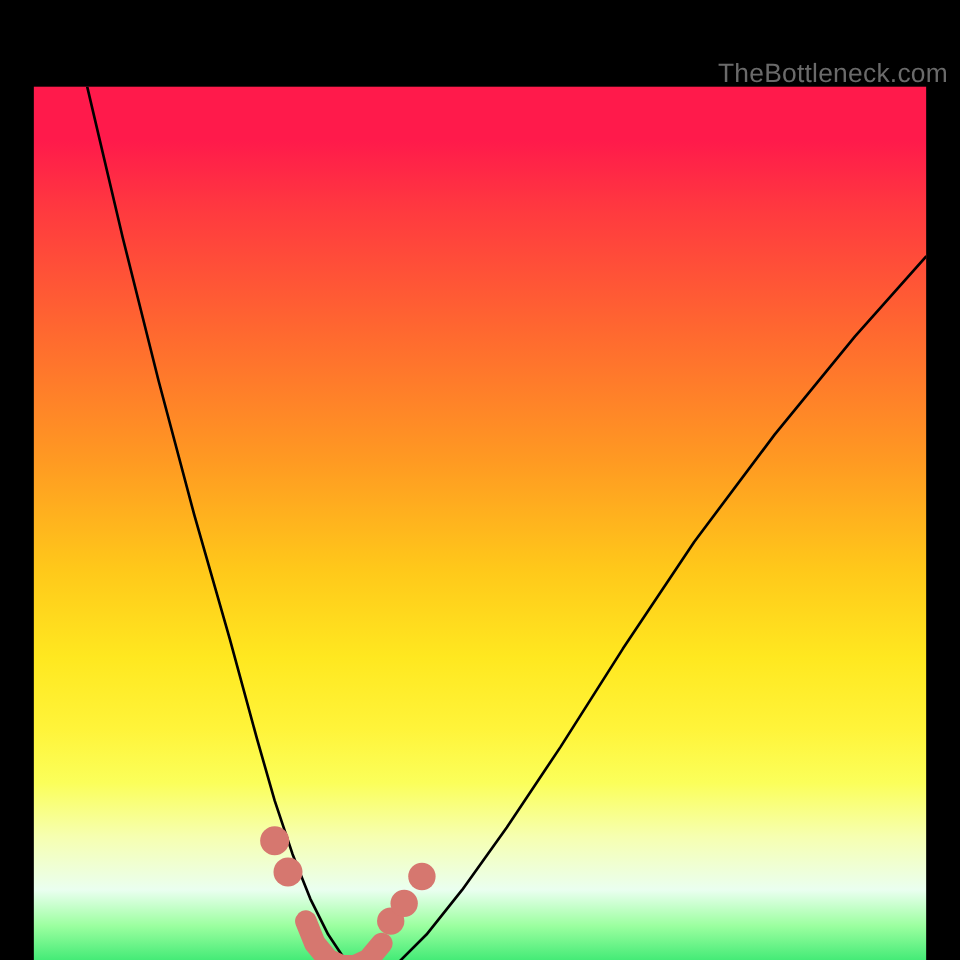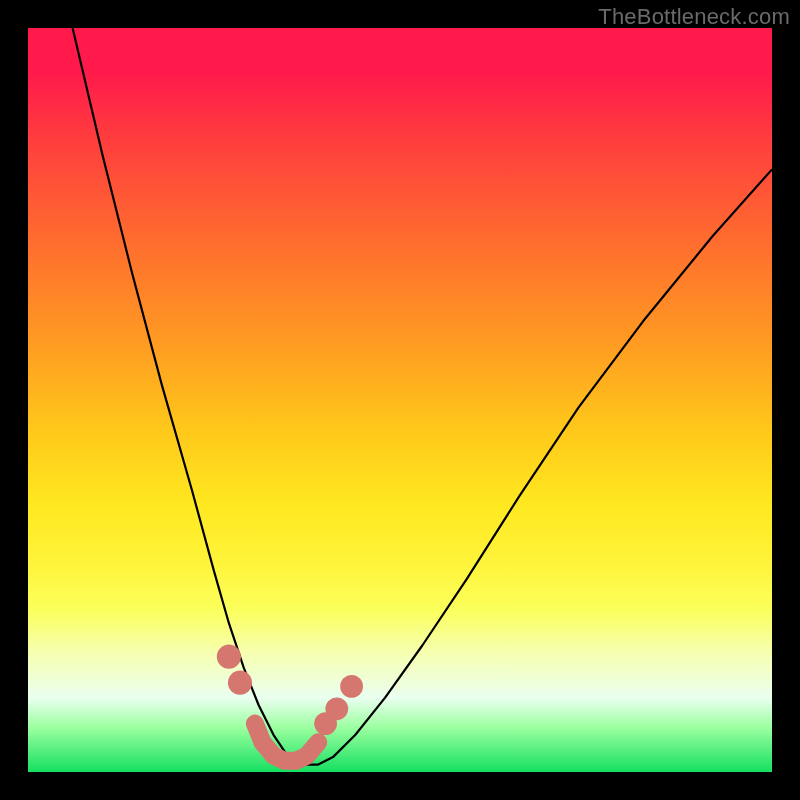--- a/index.html
+++ b/index.html
@@ -9,20 +9,21 @@
     height: 800px;
     overflow: hidden;
     background: #000;
     font-family: Arial, Helvetica, sans-serif;
   }
   .frame {
     position: relative;
     width: 800px;
     height: 656px;
     background: #000;
+    margin-top: 44px;
   }
   .plot-area {
     position: absolute;
     left: 28px;
     top: 28px;
     width: 744px;
     height: 744px;
     overflow: hidden;
   }
   .gradient-bg {

